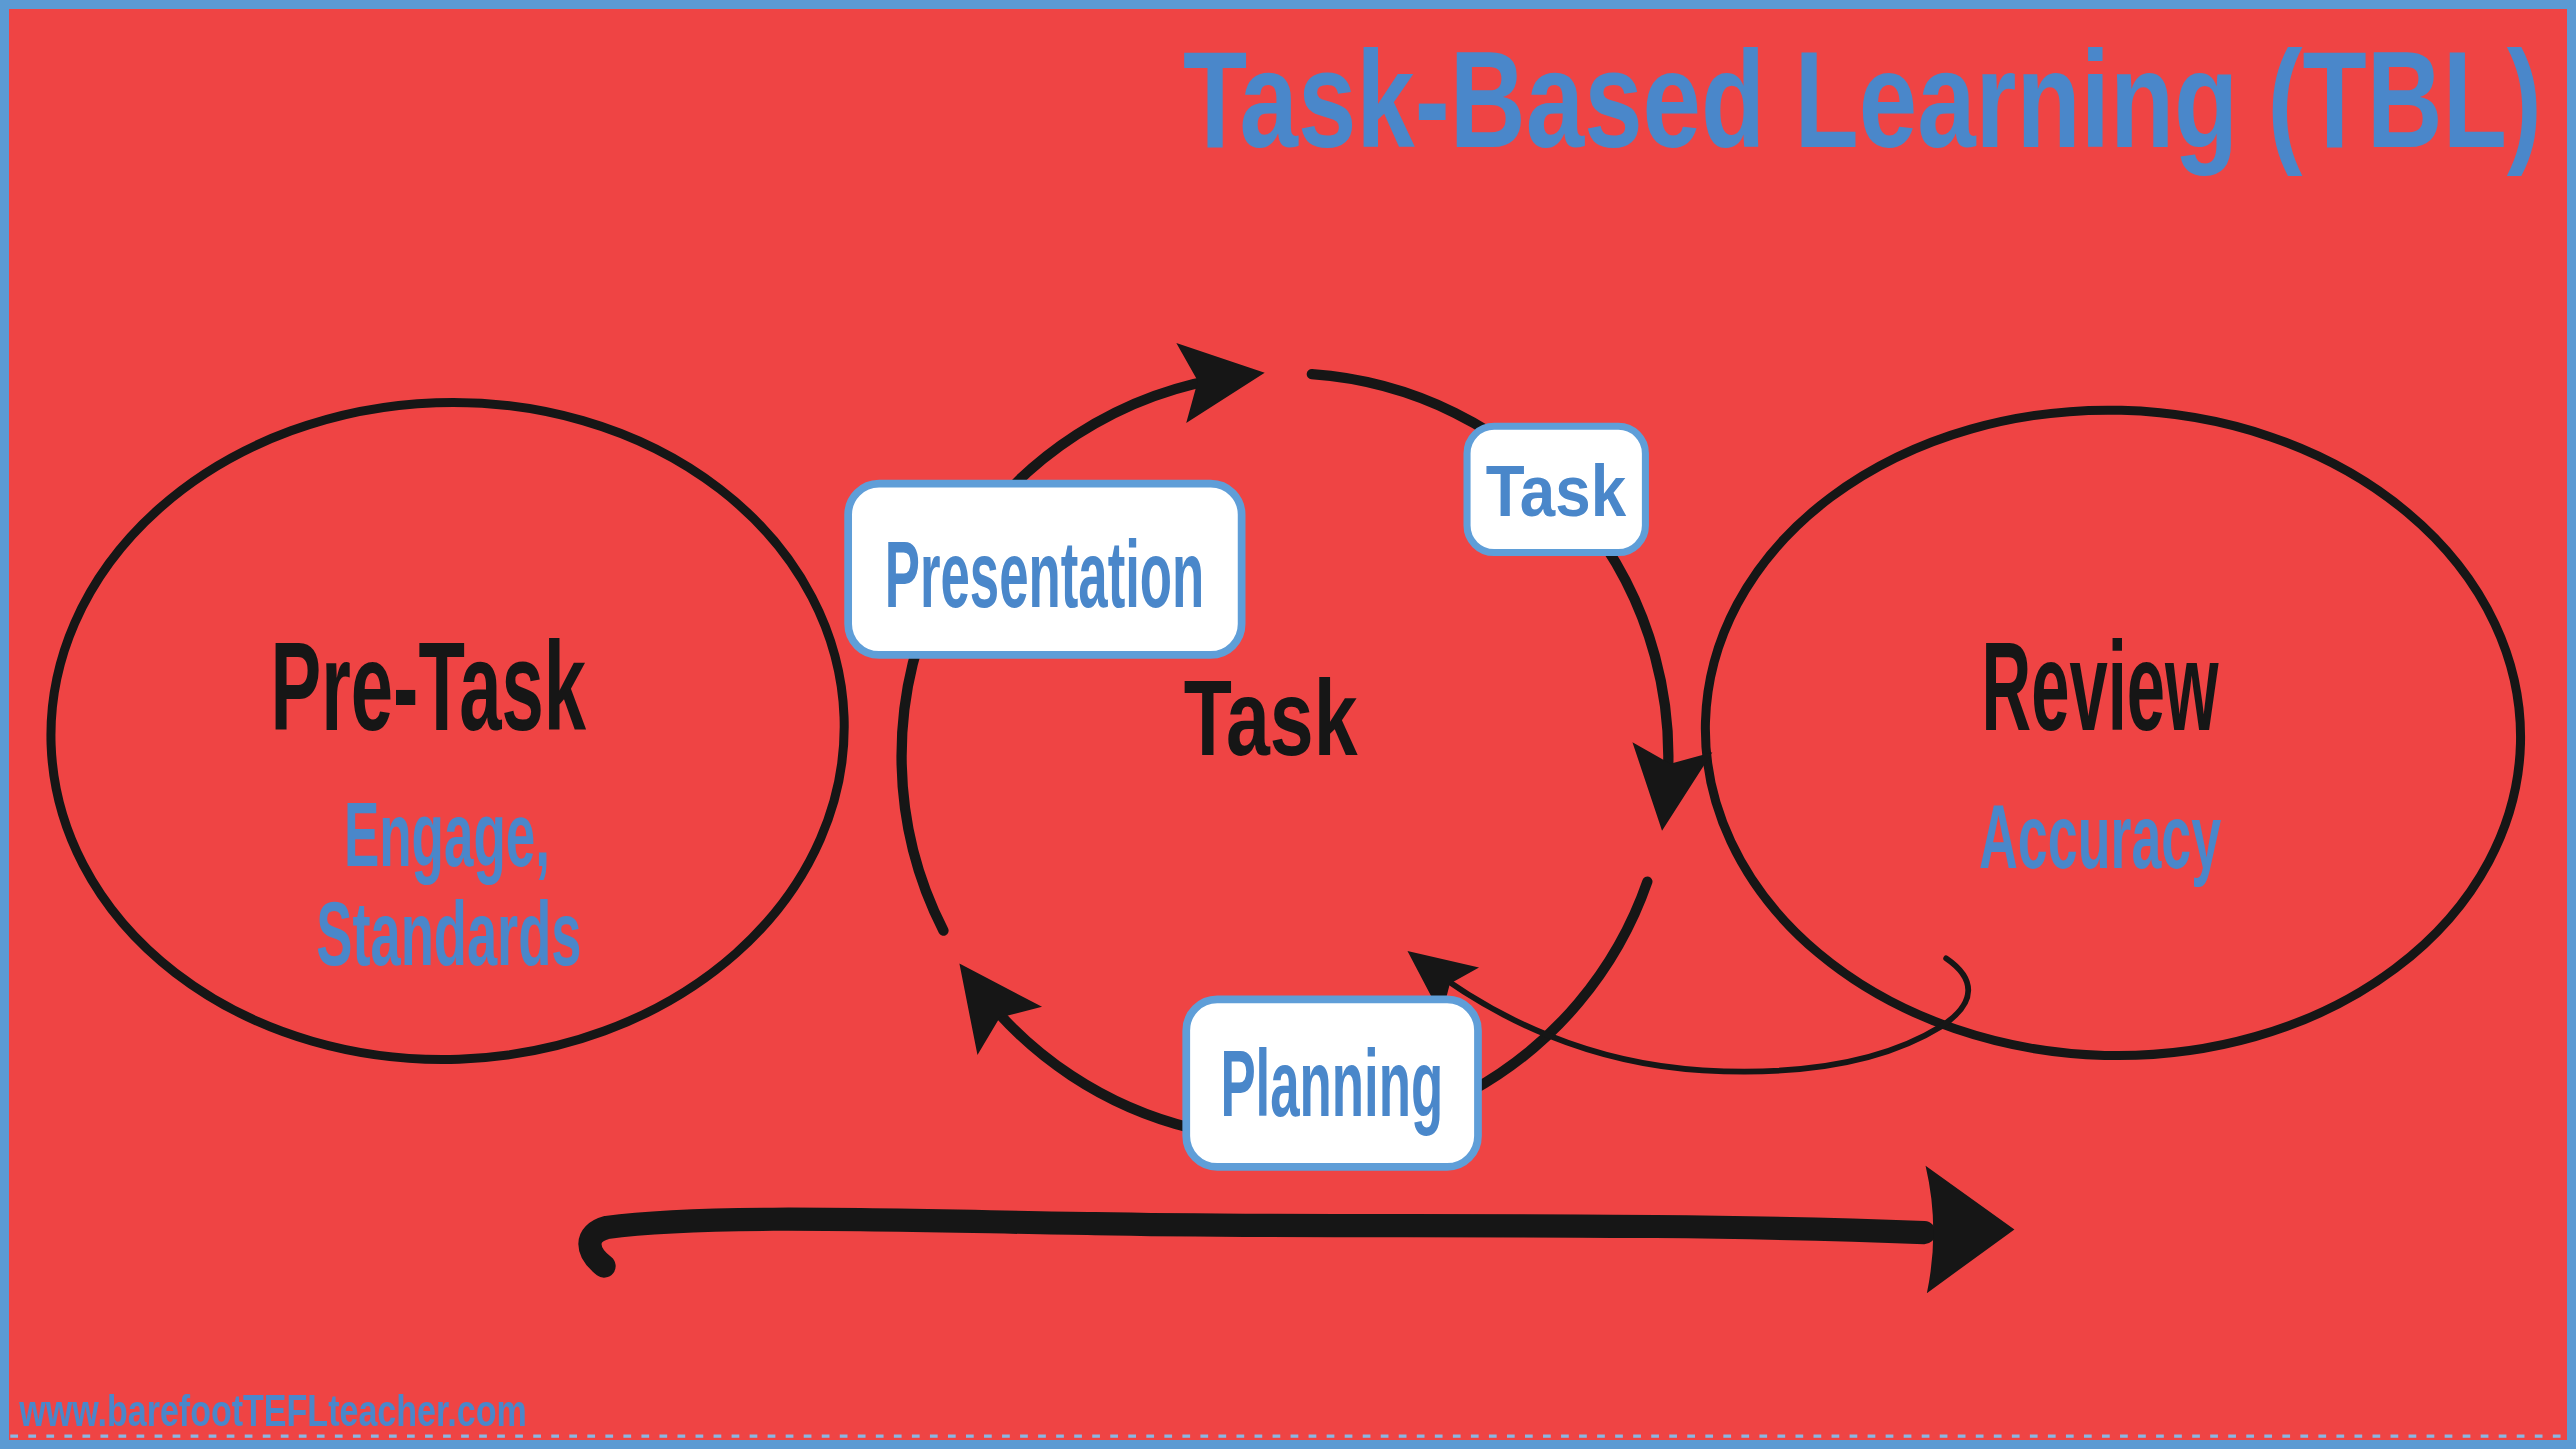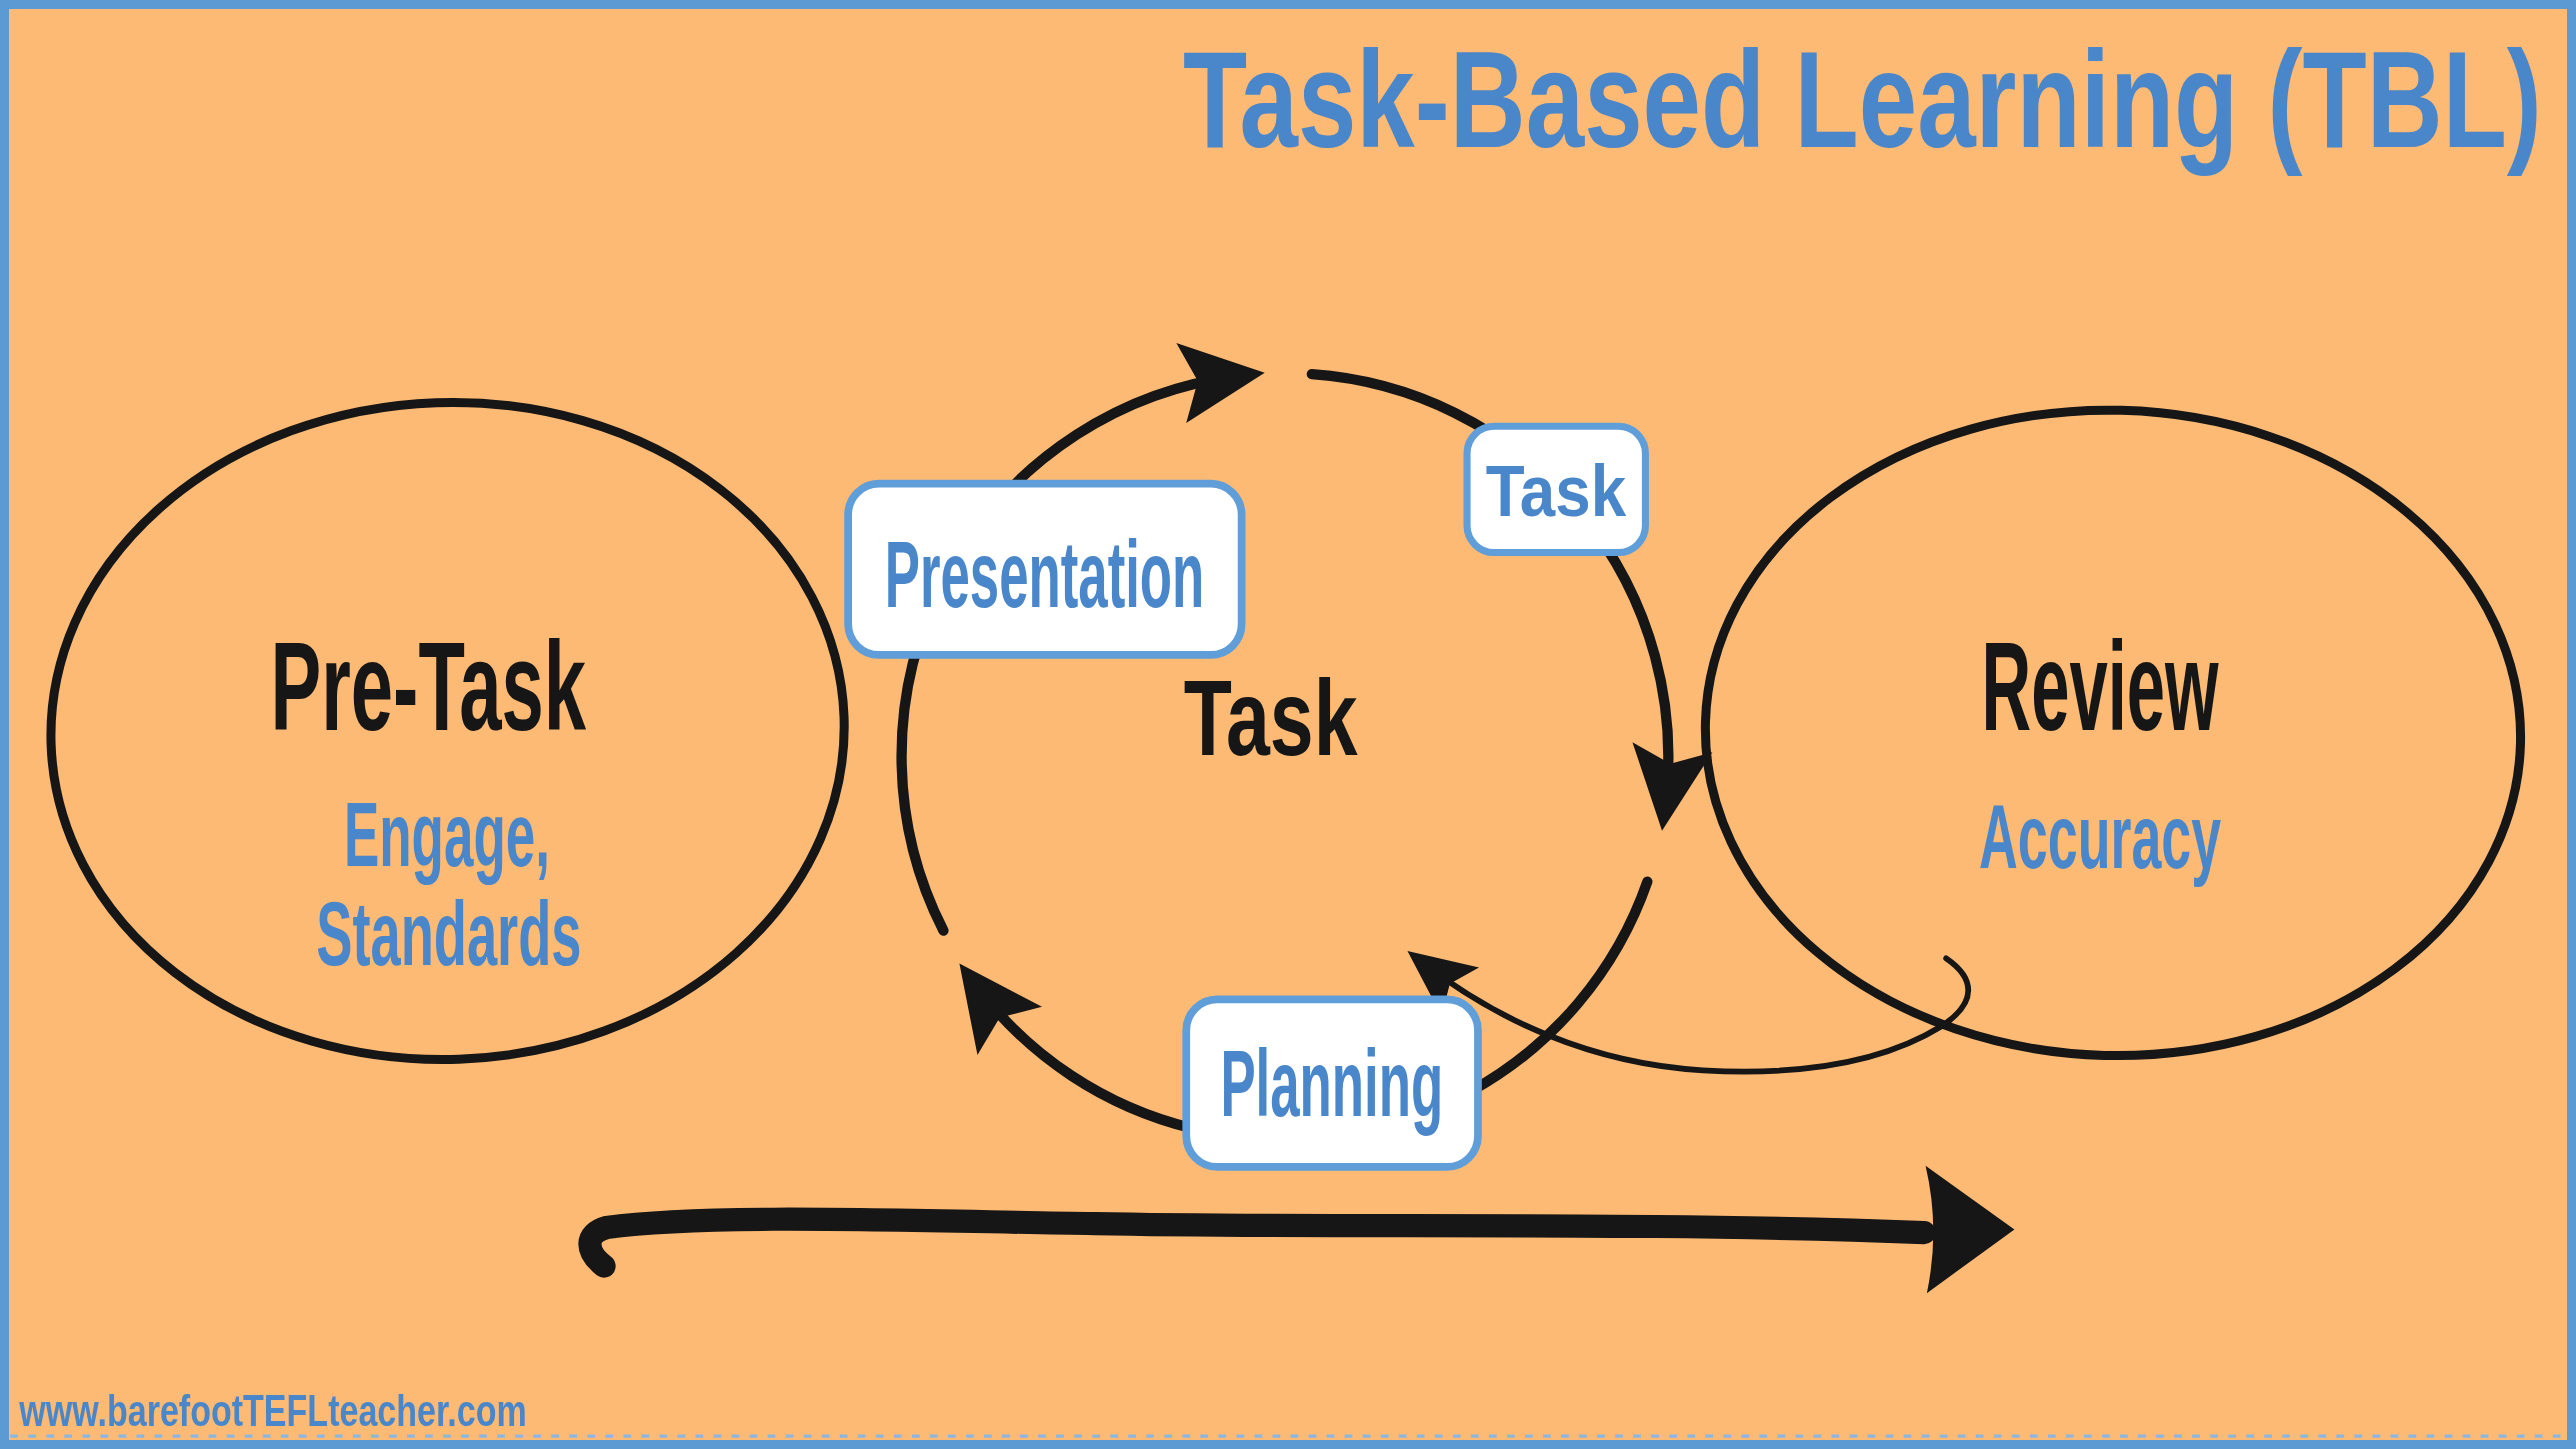--- a/index.html
+++ b/index.html
@@ -5,21 +5,21 @@
   html, body {
     margin: 0;
     padding: 0;
     background: #ffffff;
   }
   #canvas {
     position: relative;
     width: 2576px;
     height: 1449px;
     box-sizing: border-box;
-    background: #fdba74;
+    background: #ef4444;
     border: 9px solid #5b9ad3;
     overflow: hidden;
   }
   #diagram-svg {
     position: absolute;
     left: -9px;
     top: -9px;
     width: 2576px;
     height: 1449px;
   }

